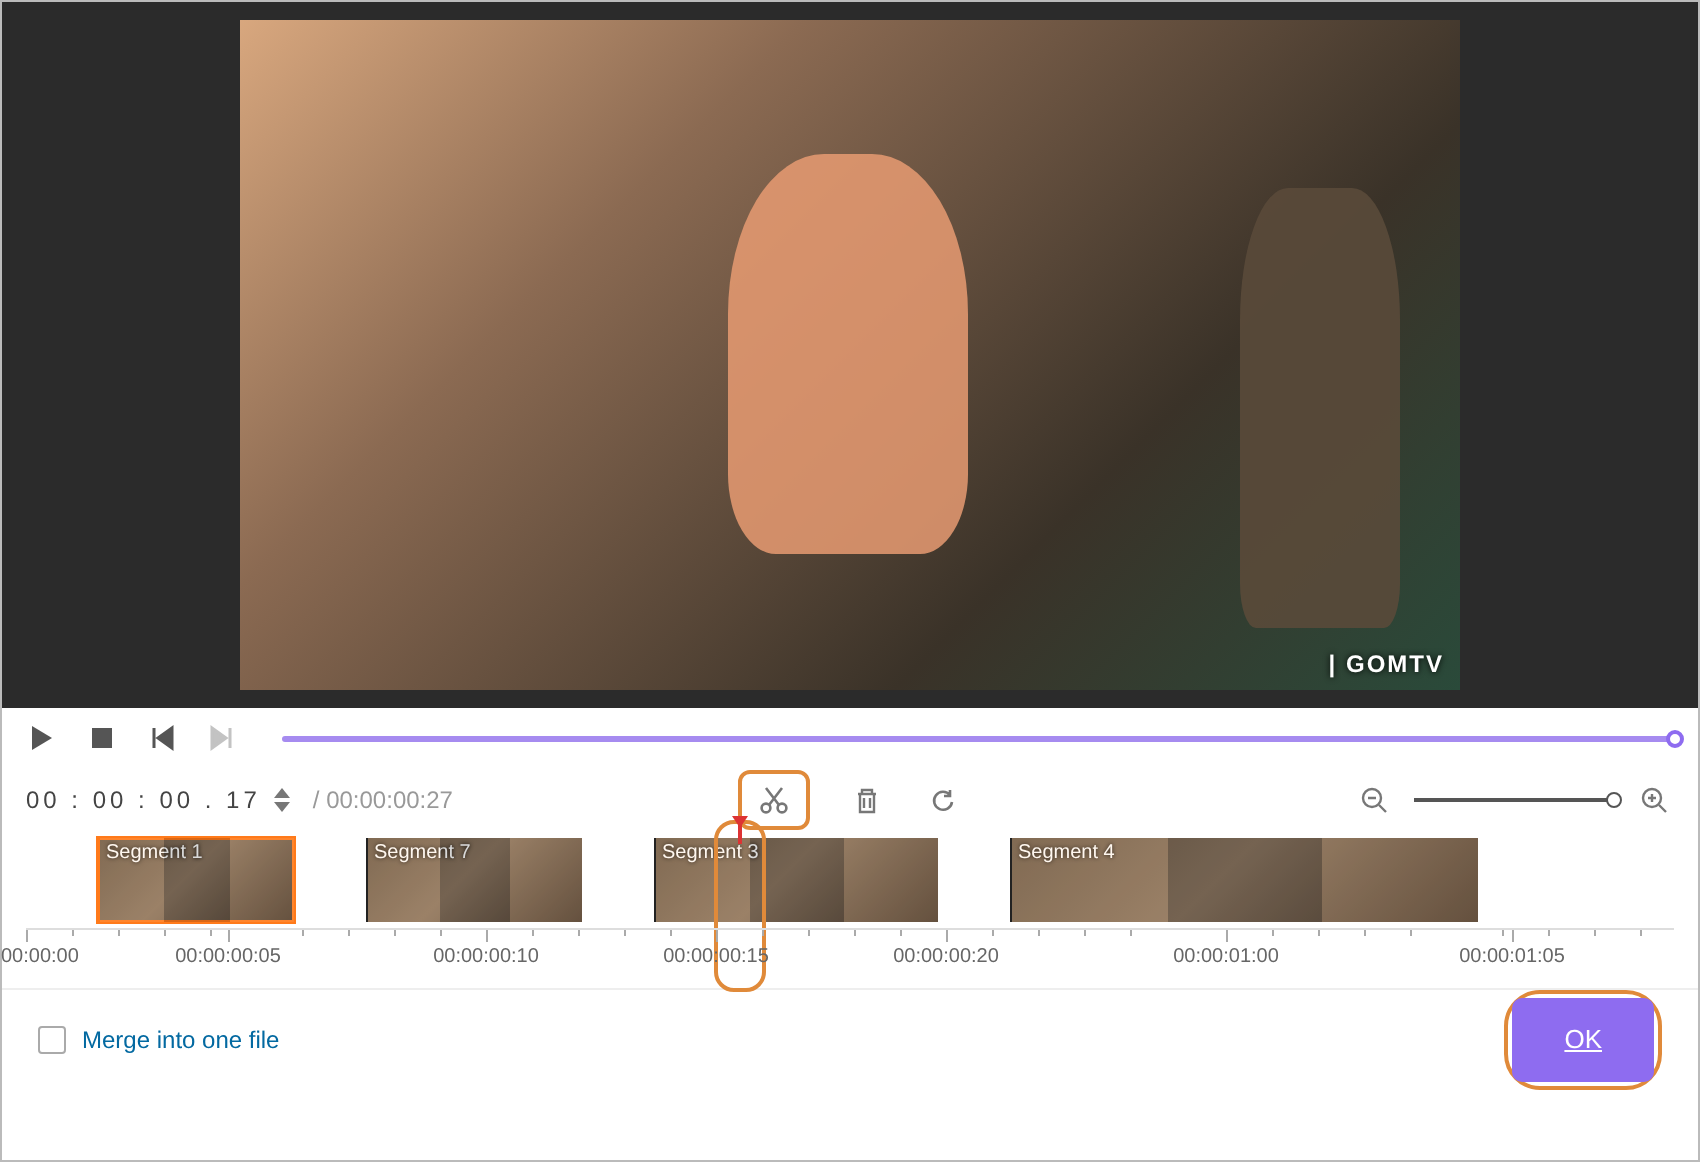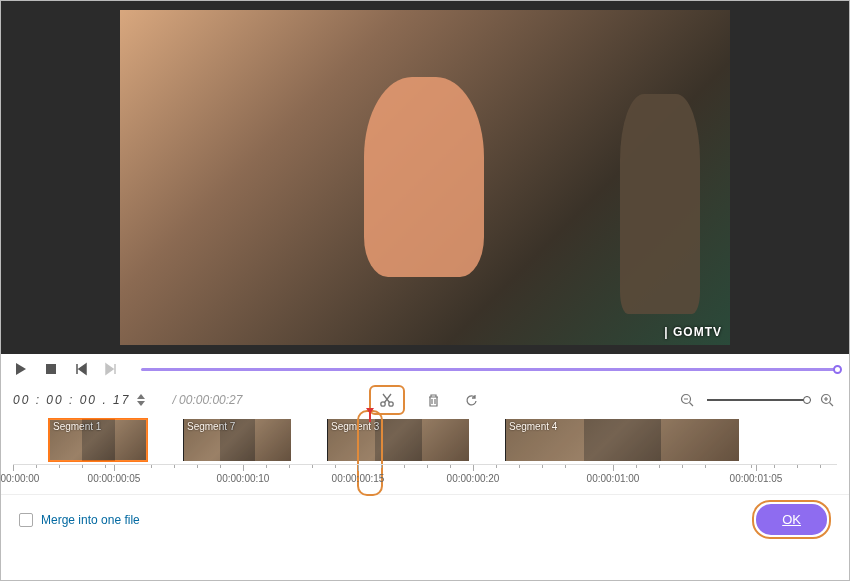--- a/index.html
+++ b/index.html
@@ -15,21 +15,21 @@
 .video-frame::before { content: ""; position: absolute; left: 40%; top: 20%; width: 120px; height: 200px; background: #e89b72; border-radius: 40% 40% 20% 20%; opacity: 0.85; }
 .video-frame::after { content: ""; position: absolute; right: 5%; top: 25%; width: 80px; height: 220px; background: #5a4a3a; border-radius: 30% 30% 10% 10%; opacity: 0.9; }
 .watermark { position: absolute; right: 8px; bottom: 6px; color: #fff; font-size: 12px; font-weight: bold; letter-spacing: 1px; text-shadow: 0 0 3px #000; }
 
 .playback-row { height: 30px; display: flex; align-items: center; padding: 0 12px; gap: 14px; }
 .pb-btn { width: 16px; height: 16px; display: flex; align-items: center; justify-content: center; cursor: pointer; color: #555; }
 .pb-btn.disabled { opacity: 0.35; cursor: default; }
 .progress { flex: 1; height: 3px; background: #a68bf0; position: relative; border-radius: 2px; margin-left: 8px; }
 .progress-knob { position: absolute; right: -5px; top: -3px; width: 9px; height: 9px; border-radius: 50%; background: #fff; border: 2px solid #8e6cf0; }
 
-.time-row { height: 32px; display: flex; align-items: center; padding: 0 12px; gap: 24px; font-size: 12px; color: #444; font-style: italic; }
+.time-row { height: 32px; display: flex; align-items: center; padding: 0 12px; gap: 8px; font-size: 12px; color: #444; }
 .time-input { display: flex; align-items: center; gap: 6px; }
 .time-input .colon-time { letter-spacing: 2px; }
 .spinner { display: flex; flex-direction: column; gap: 0; }
 .spinner .spin { width: 10px; height: 7px; display: flex; align-items: center; justify-content: center; cursor: pointer; color: #777; }
 .duration { color: #999; margin-left: 2px; }
 .time-row .center-tools { position: absolute; left: 50%; transform: translateX(-50%); display: flex; align-items: center; gap: 18px; }
 .tool-btn { width: 20px; height: 20px; display: flex; align-items: center; justify-content: center; cursor: pointer; color: #777; position: relative; }
 .highlight-box { border: 2px solid #e08a3a; border-radius: 6px; padding: 3px 6px; }
 .zoom-group { margin-left: auto; display: flex; align-items: center; gap: 10px; }
 .zoom-slider { width: 100px; height: 2px; background: #555; position: relative; }
@@ -50,21 +50,21 @@
 .ruler { position: relative; height: 100%; border-top: 1px solid #ddd; }
 .tick { position: absolute; top: 0; }
 .tick .mark { width: 1px; height: 6px; background: #aaa; }
 .tick .label { margin-top: 2px; white-space: nowrap; transform: translateX(-50%); }
 .tick.minor .mark { height: 3px; }
 
 .footer { height: 50px; display: flex; align-items: center; padding: 0 18px; border-top: 1px solid #eee; }
 .checkbox { width: 14px; height: 14px; border: 1px solid #aaa; border-radius: 2px; margin-right: 8px; cursor: pointer; }
 .footer-label { font-size: 12px; color: #0369a1; }
 .footer .spacer { flex: 1; }
-.btn { height: 31px; padding: 0 26px; border-radius: 15px; font-size: 13px; cursor: pointer; display: flex; align-items: center; justify-content: center; text-decoration: underline; }
+.btn { height: 42px; padding: 0 26px; border-radius: 5px; font-size: 13px; cursor: pointer; display: flex; align-items: center; justify-content: center; text-decoration: underline; }
 .btn-ok { background: #8e6cf0; color: #fff; border: none; }
 .btn-cancel { background: #fff; color: #8e6cf0; border: 1.5px solid #c0aef5; margin-left: 12px; }
 .ok-highlight { border: 2px solid #e08a3a; border-radius: 18px; padding: 2px; }
 
 .rel { position: relative; }
 </style>
 </head>
 <body>
 
 <div class="window">

